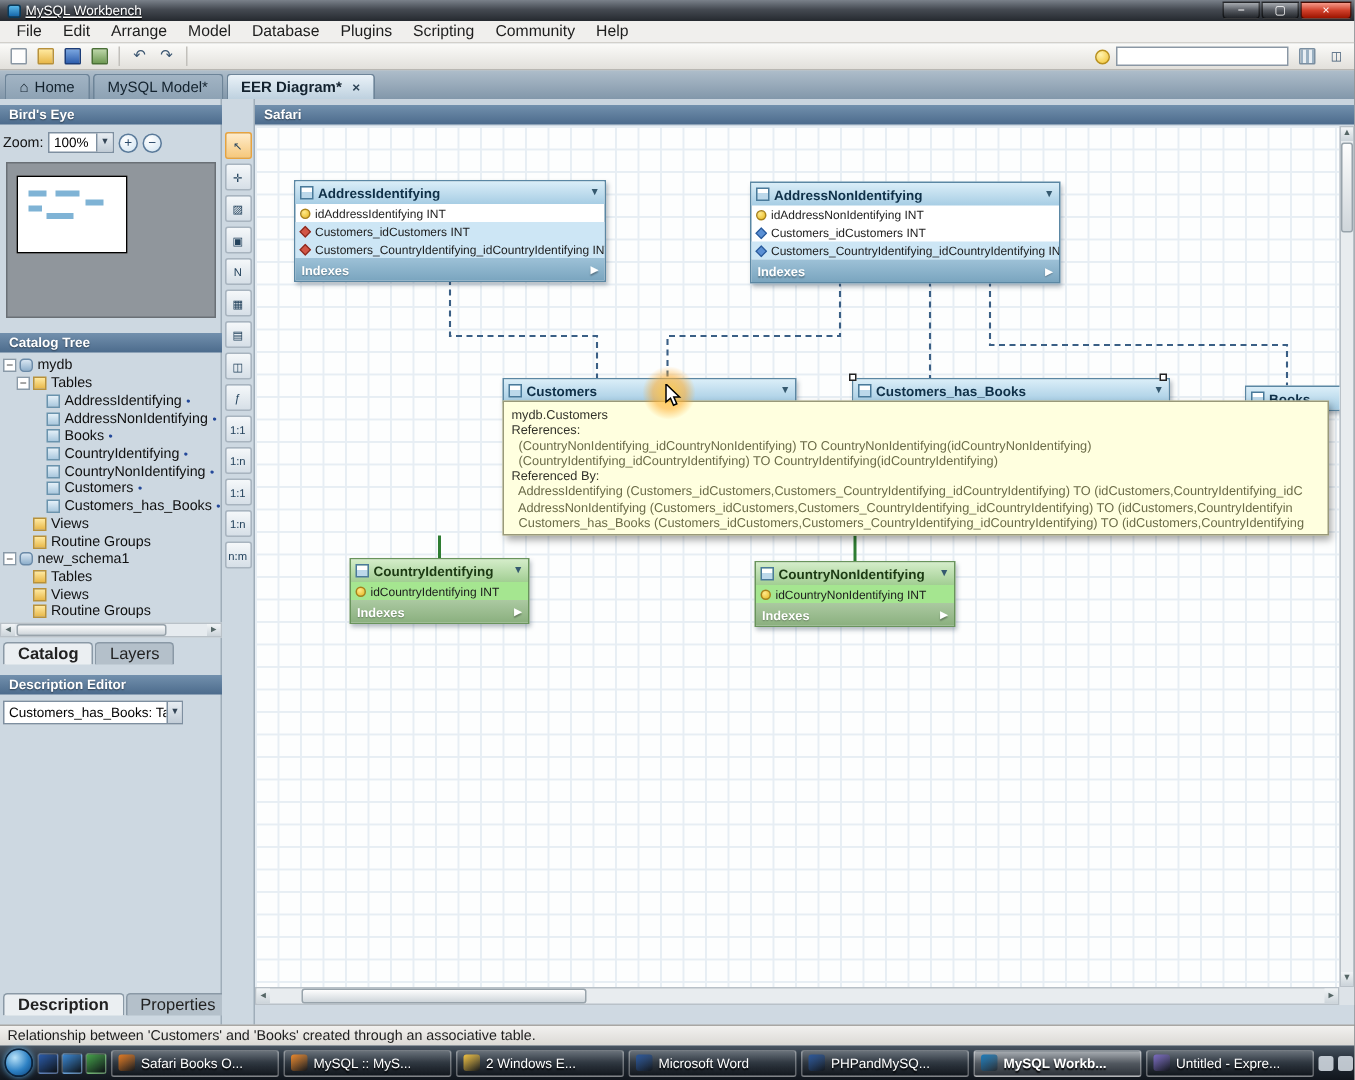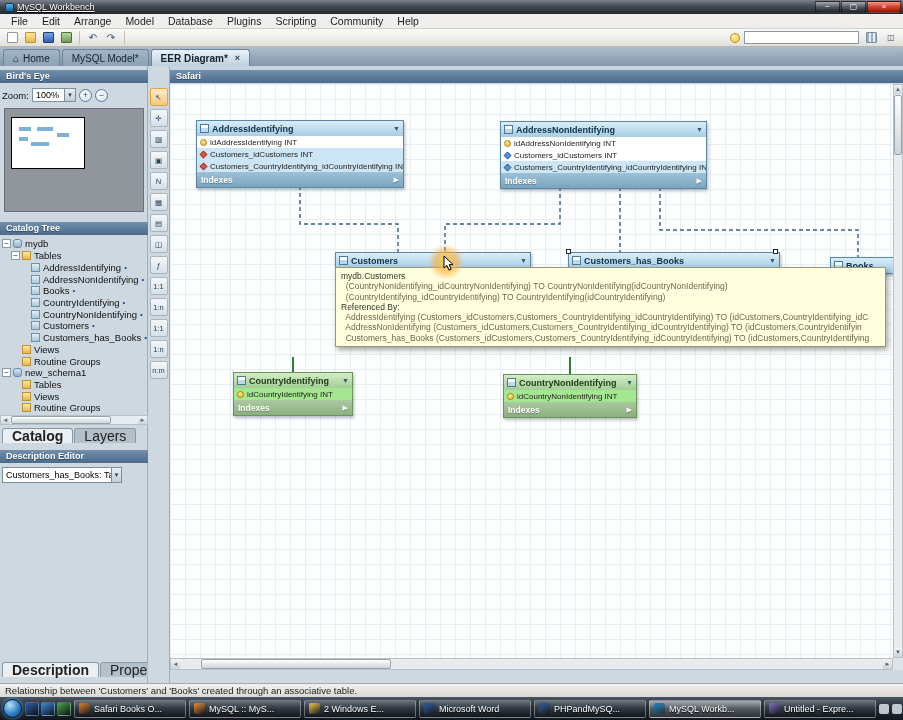--- a/index.html
+++ b/index.html
@@ -68,21 +68,21 @@
   .tree-row { display:flex; align-items:center; font-size:9.5px; color:#101010; white-space:nowrap; overflow:hidden; }
   .expander { width:9px; height:9px; border:1px solid #8a9aa8; background:#fff; font-size:8px; line-height:7px; text-align:center; color:#333; margin-right:2px; flex:none; }
   .exp-spacer { width:11px; flex:none; }
   .tree-icon { width:9px; height:9px; margin-right:3px; flex:none; }
   .tree-icon.schema { background:linear-gradient(#d8e6f2,#8fb0cc); border:1px solid #6a8aa8; border-radius:3px; }
   .tree-icon.folder { background:linear-gradient(#ffe9a0,#e8b84a); border:1px solid #b8913a; }
   .tree-icon.table { background:linear-gradient(#e4f0f8,#a9c8de); border:1px solid #6a93ad; }
   .bullet { color:#23489a; font-size:8px; margin-left:3px; }
   #tree-scroll { position:absolute; left:0; top:349px; width:148px; height:10px; background:#e6ebef; border:1px solid #b9c1c8; }
   #cat-tabs { position:absolute; left:0; top:361px; width:148px; height:16px; display:flex; gap:1px; padding-left:2px; align-items:flex-end; }
-  .mini-tab { height:15px; padding:0 9px; font-size:14px; line-height:15px; background:#b4c0ca; border:1px solid #8a99a6;
+  .mini-tab { height:15px; padding:0 9px; font-size:11px; line-height:15px; background:#b4c0ca; border:1px solid #8a99a6;
     border-bottom:none; border-radius:3px 3px 0 0; color:#222; }
   .mini-tab.active { background:#ebeff2; font-weight:bold; }
   #de-header { position:absolute; left:0; top:384px; width:148px; }
   #desc-select { position:absolute; left:2px; top:401px; width:120px; height:16px; }
   #sb-bottom-tabs { position:absolute; left:0; top:595px; width:148px; height:16px; display:flex; gap:1px; padding-left:2px; align-items:flex-end; }
 
   #palette { position:absolute; left:148px; top:0; width:22px; height:617px; background:#cdd8e1; border-right:1px solid #9fadb9;
     display:flex; flex-direction:column; align-items:center; padding-top:22px; gap:3px; }
   .ptool { width:18px; height:18px; border:1px solid #a8b4bf; border-radius:2px; background:linear-gradient(#f5f8fa,#d6dfe7);
     font-size:7.5px; display:flex; align-items:center; justify-content:center; color:#23425c; }
@@ -139,21 +139,21 @@
     line-height:13px; padding-left:5px; }
   #taskbar { position:absolute; left:0; top:697px; width:903px; height:23px;
     background:linear-gradient(#4a5663,#232c36 45%,#11161d); display:flex; align-items:center; padding:0 3px; gap:3px; }
   #start-orb { width:19px; height:19px; border-radius:50%; flex:none;
     background:radial-gradient(circle at 35% 30%,#b8e2f8,#2d81c4 55%,#0a3d73); border:1px solid #09233d; box-shadow:0 0 4px #5fa8dd; }
   .ql-icon { width:14px; height:14px; border-radius:2px; flex:none; border:1px solid rgba(255,255,255,.25); }
   .task-btn { width:112px; height:18px; display:flex; align-items:center; gap:4px; padding:0 4px; flex:none;
     background:linear-gradient(rgba(255,255,255,.22),rgba(255,255,255,.06) 50%,rgba(0,0,0,.15));
     border:1px solid rgba(255,255,255,.32); border-radius:2px; color:#fff; font-size:9px; white-space:nowrap;
     overflow:hidden; text-shadow:0 1px 1px #000; }
-  .task-btn.active { background:linear-gradient(rgba(255,255,255,.55),rgba(255,255,255,.22) 50%,rgba(255,255,255,.1)); }
+  .task-btn.active { background:linear-gradient(rgba(255,255,255,.55),rgba(255,255,255,.22) 50%,rgba(255,255,255,.1));font-weight:bold; }
   .task-icon { width:11px; height:11px; border-radius:2px; flex:none; }
   #tray { margin-left:auto; display:flex; align-items:center; gap:3px; }
   .tray-icon { width:10px; height:10px; border-radius:2px; background:rgba(230,238,245,.8); }
   #clock { color:#fff; font-size:9.5px; padding:0 5px; text-shadow:0 1px 1px #000; }
   #show-desktop { width:7px; height:21px; background:rgba(255,255,255,.12); border-left:1px solid rgba(255,255,255,.35); }
 </style>
 </head>
 <body>
 
 <div id="screen">
@@ -471,20 +471,21 @@
                 <span>idCountryNonIdentifying INT</span>
               </div>
               <div class="dgm-footer">
                 <span>Indexes</span>
                 <span class="farrow">▶</span>
               </div>
             </div>
           </div>
         <div id="dgm-tooltip" style="left: 165px; top: 183px; width: 551px;">
             <div class="tt-line head">mydb.Customers</div>
+            <div class="tt-line head">References:</div>
             <div class="tt-line">  (CountryNonIdentifying_idCountryNonIdentifying) TO CountryNonIdentifying(idCountryNonIdentifying)</div>
             <div class="tt-line">  (CountryIdentifying_idCountryIdentifying) TO CountryIdentifying(idCountryIdentifying)</div>
             <div class="tt-line head">Referenced By:</div>
             <div class="tt-line">  AddressIdentifying (Customers_idCustomers,Customers_CountryIdentifying_idCountryIdentifying) TO (idCustomers,CountryIdentifying_idC</div>
             <div class="tt-line">  AddressNonIdentifying (Customers_idCustomers,Customers_CountryIdentifying_idCountryIdentifying) TO (idCustomers,CountryIdentifyin</div>
             <div class="tt-line">  Customers_has_Books (Customers_idCustomers,Customers_CountryIdentifying_idCountryIdentifying) TO (idCustomers,CountryIdentifying</div>
           </div>
         <div id="cursor-glow" style="left: 258px; top: 160px;"></div>
         <svg id="cursor" width="12" height="16" viewBox="0 0 12 16" style="left: 273px; top: 172px;">
           <polygon points="1,0 1,12 4,9.5 6,14.2 8.2,13.2 6.2,8.6 10,8.6" fill="#ffffff" stroke="#000" stroke-width="1"></polygon>

